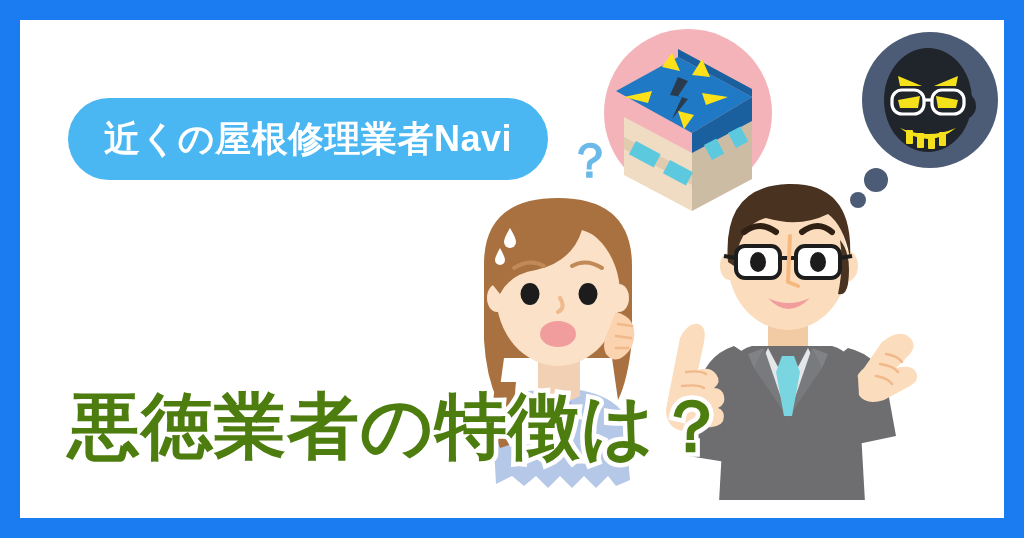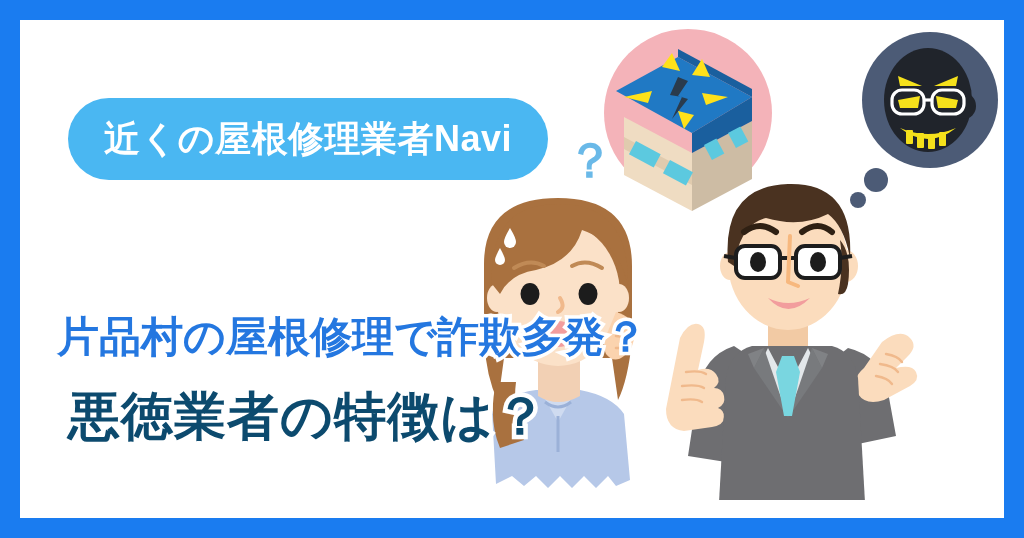--- a/index.html
+++ b/index.html
@@ -64,23 +64,23 @@
     color:#2477e0;
     white-space:nowrap;
     line-height:1;
     z-index:45;
     -webkit-text-stroke:7px #ffffff;
     paint-order:stroke fill;
   }
   .maintitle{
     position:absolute;
     left:48px; top:370px;
-    font-size:52px;
-    font-weight:700;
-    color:#0c4a6e;
+    font-size:72px;
+    font-weight:700;
+    color:#4d7c0f;
     white-space:nowrap;
     line-height:1;
     letter-spacing:1px;
     z-index:45;
     -webkit-text-stroke:9px #ffffff;
     paint-order:stroke fill;
   }
 
   
   .art{position:absolute;}
@@ -272,17 +272,16 @@
 
         <path d="M108 128 Q128 150 150 128 Q128 138 108 128 Z" fill="#f29d9d"></path>
       </svg>
     </div>
 
     <div class="badge">
       <span class="badge-text">近くの屋根修理業者Navi</span>
     </div>
     <span class="badge-q">？</span>
 
-    <div class="subtitle">片品村の屋根修理で詐欺多発？</div>
     <div class="maintitle">悪徳業者の特徴は？</div>
 
   </div>
 </div>
 
 </body></html>

